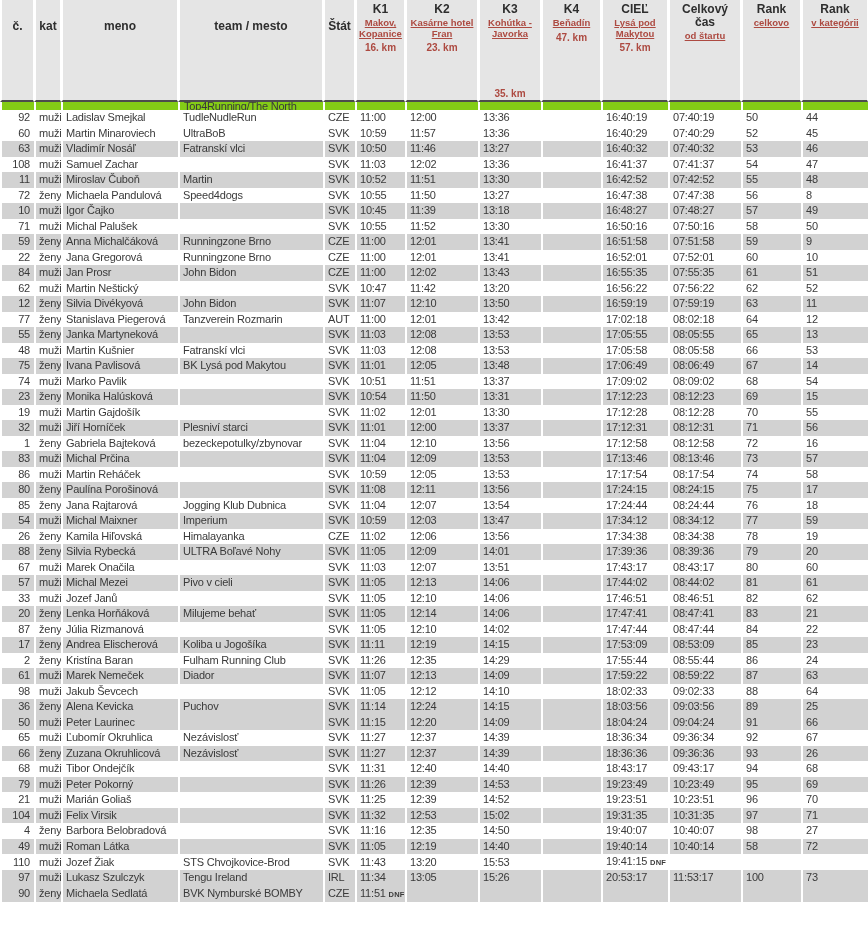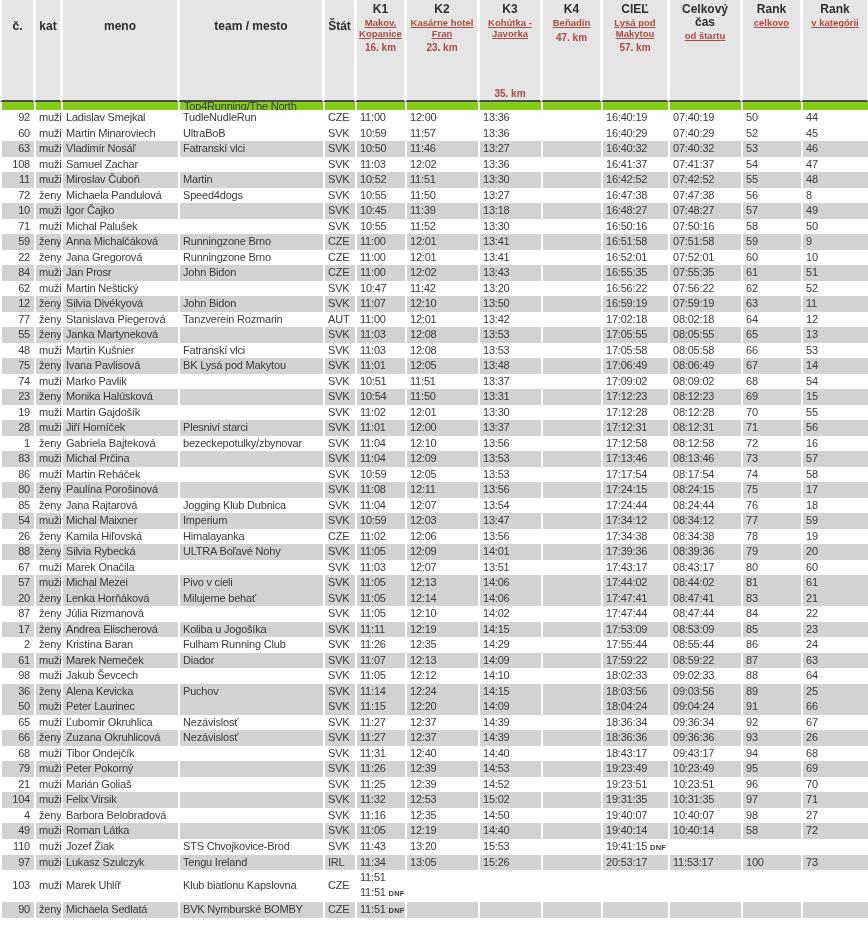--- a/index.html
+++ b/index.html
@@ -454,21 +454,21 @@
         <td class="c-k1">11:02</td>
         <td class="c-k2">12:01</td>
         <td class="c-k3">13:30</td>
         <td class="c-k4"></td>
         <td class="c-ciel">17:12:28</td>
         <td class="c-total">08:12:28</td>
         <td class="c-rank">70</td>
         <td class="c-rankcat">55</td>
       </tr>
       <tr class="odd">
-        <td class="c-bib">28</td>
+        <td class="c-bib">32</td>
         <td class="c-kat">muži</td>
         <td class="c-meno">Jiří Horníček</td>
         <td class="c-team">Plesniví starci</td>
         <td class="c-stat">SVK</td>
         <td class="c-k1">11:01</td>
         <td class="c-k2">12:00</td>
         <td class="c-k3">13:37</td>
         <td class="c-k4"></td>
         <td class="c-ciel">17:12:31</td>
         <td class="c-total">08:12:31</td>
@@ -618,20 +618,35 @@
         <td class="c-stat">SVK</td>
         <td class="c-k1">11:05</td>
         <td class="c-k2">12:13</td>
         <td class="c-k3">14:06</td>
         <td class="c-k4"></td>
         <td class="c-ciel">17:44:02</td>
         <td class="c-total">08:44:02</td>
         <td class="c-rank">81</td>
         <td class="c-rankcat">61</td>
       </tr>
+      <tr class="even">
+        <td class="c-bib">33</td>
+        <td class="c-kat">muži</td>
+        <td class="c-meno">Jozef Janů</td>
+        <td class="c-team"></td>
+        <td class="c-stat">SVK</td>
+        <td class="c-k1">11:05</td>
+        <td class="c-k2">12:10</td>
+        <td class="c-k3">14:06</td>
+        <td class="c-k4"></td>
+        <td class="c-ciel">17:46:51</td>
+        <td class="c-total">08:46:51</td>
+        <td class="c-rank">82</td>
+        <td class="c-rankcat">62</td>
+      </tr>
       <tr class="odd">
         <td class="c-bib">20</td>
         <td class="c-kat">ženy</td>
         <td class="c-meno">Lenka Horňáková</td>
         <td class="c-team">Milujeme behať</td>
         <td class="c-stat">SVK</td>
         <td class="c-k1">11:05</td>
         <td class="c-k2">12:14</td>
         <td class="c-k3">14:06</td>
         <td class="c-k4"></td>
@@ -888,35 +903,20 @@
         <td class="c-stat">IRL</td>
         <td class="c-k1">11:34</td>
         <td class="c-k2">13:05</td>
         <td class="c-k3">15:26</td>
         <td class="c-k4"></td>
         <td class="c-ciel">20:53:17</td>
         <td class="c-total">11:53:17</td>
         <td class="c-rank">100</td>
         <td class="c-rankcat">73</td>
       </tr>
-      <tr class="even">
-        <td class="c-bib">103</td>
-        <td class="c-kat">muži</td>
-        <td class="c-meno">Marek Uhlíř</td>
-        <td class="c-team">Klub biatlonu Kapslovna</td>
-        <td class="c-stat">CZE</td>
-        <td class="c-k1">11:51<br>11:51 <span class="dnf">DNF</span></td>
-        <td class="c-k2"></td>
-        <td class="c-k3"></td>
-        <td class="c-k4"></td>
-        <td class="c-ciel"></td>
-        <td class="c-total"></td>
-        <td class="c-rank"></td>
-        <td class="c-rankcat"></td>
-      </tr>
       <tr class="odd">
         <td class="c-bib">90</td>
         <td class="c-kat">ženy</td>
         <td class="c-meno">Michaela Sedlatá</td>
         <td class="c-team">BVK Nymburské BOMBY</td>
         <td class="c-stat">CZE</td>
         <td class="c-k1">11:51 <span class="dnf">DNF</span></td>
         <td class="c-k2"></td>
         <td class="c-k3"></td>
         <td class="c-k4"></td>

